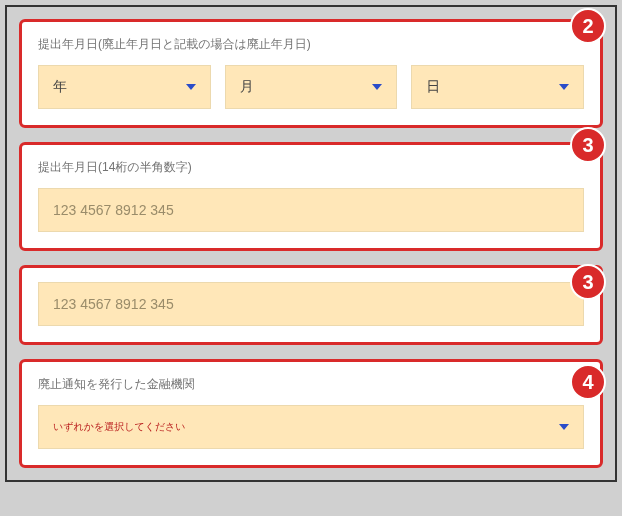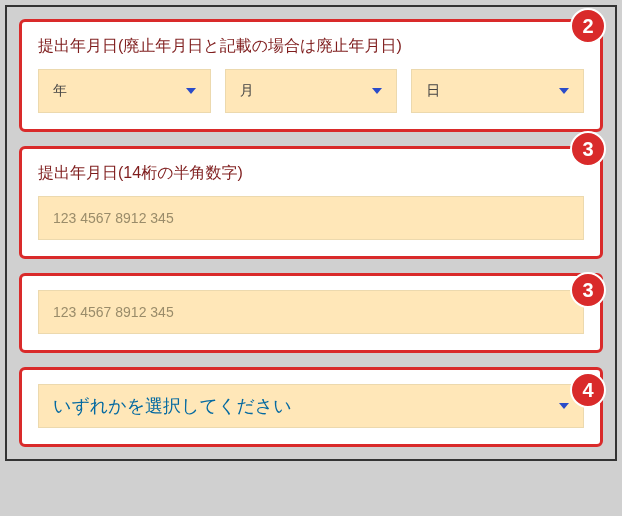--- a/index.html
+++ b/index.html
@@ -18,22 +18,22 @@
     .card {
       background: #fff;
       border: 3px solid #d92a2a;
       border-radius: 6px;
       padding: 14px 16px 16px 16px;
       margin-bottom: 14px;
       position: relative;
     }
     .card:last-child { margin-bottom: 0; }
     .card-label {
-      color: #7f1d1d;
-      font-size: 16px;
+      color: #737373;
+      font-size: 12px;
       margin-bottom: 12px;
       font-weight: 400;
     }
     .date-row {
       display: flex;
       gap: 14px;
     }
     .select-box {
       background: #ffe7b8;
       border: 1px solid #ecd9ae;
@@ -65,22 +65,22 @@
     .text-input::placeholder { color: #9a8c6a; }
     .select-full {
       background: #ffe7b8;
       border: 1px solid #ecd9ae;
       width: 100%;
       height: 44px;
       display: flex;
       align-items: center;
       justify-content: space-between;
       padding: 0 14px;
-      color: #0369a1;
-      font-size: 18px;
+      color: #b91c1c;
+      font-size: 10px;
       cursor: pointer;
     }
     .select-full .caret {
       width: 0; height: 0;
       border-left: 5px solid transparent;
       border-right: 5px solid transparent;
       border-top: 6px solid #2a4cc9;
     }
     .badge {
       position: absolute;
@@ -128,19 +128,20 @@
     <input class="text-input" type="text" placeholder="123 4567 8912 345" style="">
   </div>
 
   <div class="card">
     <div class="badge" style="top:-4px; right:-6px;">3</div>
     <input class="text-input" type="text" placeholder="123 4567 8912 345" style="">
   </div>
 
   <div class="card">
     <div class="badge" style="top:2px; right:-6px;">4</div>
+    <div class="card-label">廃止通知を発行した金融機関</div>
     <div class="select-full">
       <span>いずれかを選択してください</span>
       <span class="caret"></span>
     </div>
   </div>
 
 </div>
 
 </body></html>

